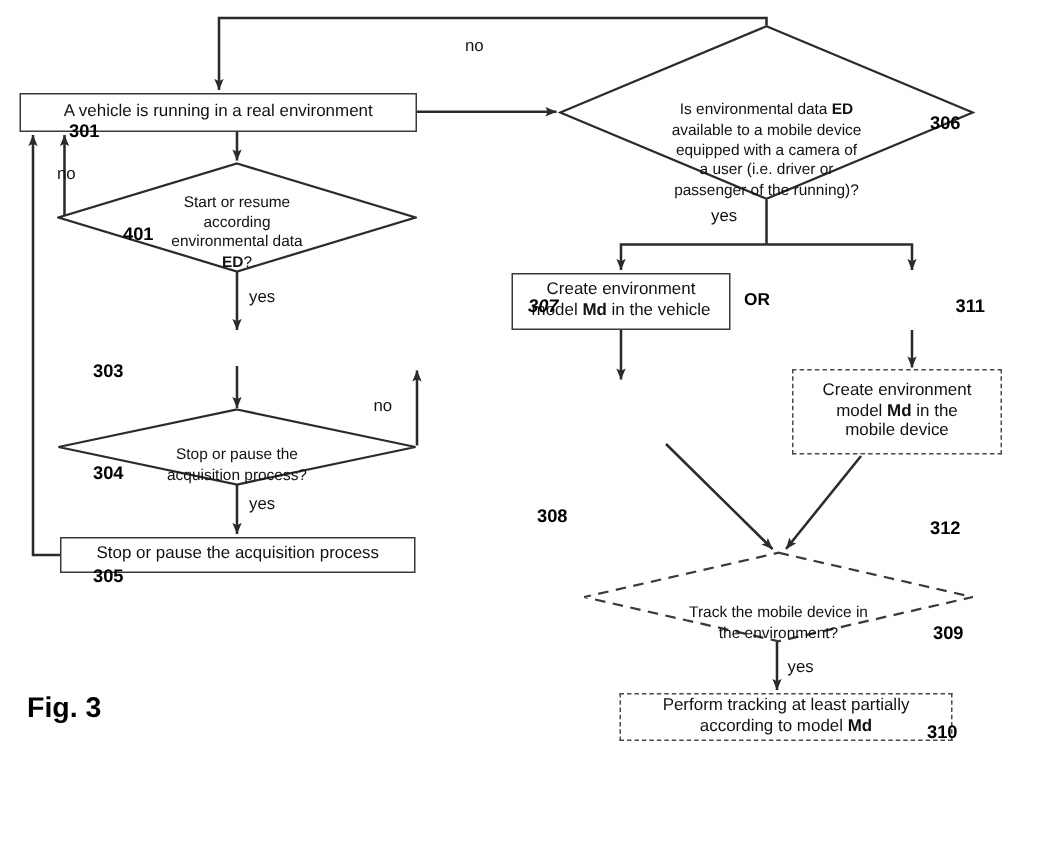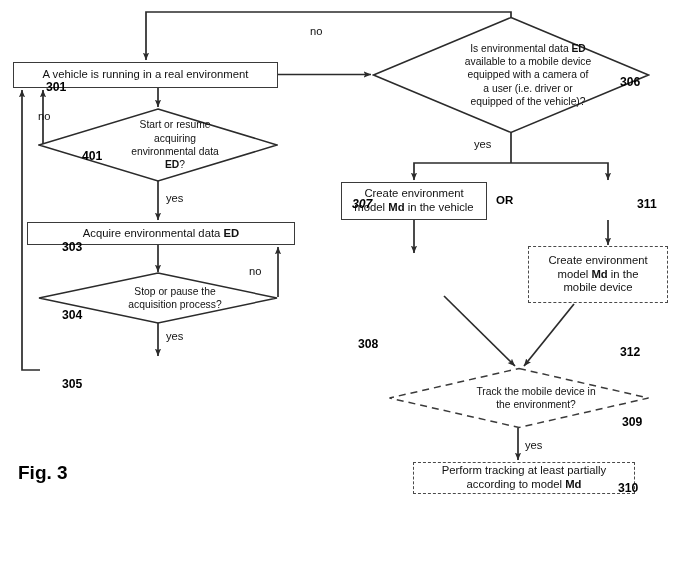--- a/index.html
+++ b/index.html
@@ -71,26 +71,26 @@
     position: absolute;
   }
   .diamond svg {
     position: absolute;
     left: 0;
     top: 0;
     display: block;
   }
   .diamond .dtext {
     position: absolute;
-    left: 17px;
+    left: 0;
     top: 0;
     width: 100%;
     height: 100%;
     display: flex;
-    align-items: center;
+    align-items: flex-end;
     justify-content: center;
     text-align: center;
     font-size: 10.3px;
     line-height: 1.3;
     color: #111111;
     pointer-events: none;
   }
   #wires {
     position: absolute;
     left: 0;
@@ -153,63 +153,63 @@
   </div>
   <div class="refnum" style="left:46px; top:44px;">301</div>
 
   <div class="diamond" style="left:38px; top:108px; width:240px; height:74px;">
     <svg width="240" height="74" viewBox="0 0 240 74" xmlns="http://www.w3.org/2000/svg">
       <polygon points="120,1 239,37 120,73 1,37" fill="#ffffff" stroke="#2b2b2b" stroke-width="1.5"></polygon>
     </svg>
     <div class="dtext">
       <div>
         <div>Start or resume</div>
-        <div>acquiring</div>
+        <div>according</div>
         <div>environmental data</div>
         <div><b>ED</b>?</div>
       </div>
     </div>
   </div>
   <div class="refnum" style="left:82px; top:113px;">401</div>
   <div class="edgelabel" style="left:38px; top:110px;">no</div>
   <div class="edgelabel" style="left:166px; top:192px;">yes</div>
 
-  <div class="node box thin" style="left:27px; top:222px; width:268px; height:23px;">
-    <span>Acquire environmental data <b>ED</b></span>
-  </div>
   <div class="refnum" style="left:62px; top:204px;">303</div>
 
   <div class="diamond" style="left:38px; top:272px; width:240px; height:52px;">
     <svg width="240" height="52" viewBox="0 0 240 52" xmlns="http://www.w3.org/2000/svg">
       <polygon points="120,1 239,26 120,51 1,26" fill="#ffffff" stroke="#2b2b2b" stroke-width="1.5"></polygon>
     </svg>
     <div class="dtext">
       <div>
         <div>Stop or pause  the</div>
         <div>acquisition process?</div>
       </div>
     </div>
   </div>
   <div class="refnum" style="left:62px; top:272px;text-align:center;">304</div>
   <div class="edgelabel" style="left:249px; top:265px;">no</div>
   <div class="edgelabel" style="left:166px; top:330px;">yes</div>
 
+  <div class="node box thin" style="left:40px; top:358px; width:237px; height:24px;">
+    <span>Stop or pause the acquisition process</span>
+  </div>
   <div class="refnum" style="left:62px; top:341px;">305</div>
 
   <div class="diamond" style="left:372px; top:16px; width:278px; height:118px;">
     <svg width="278" height="118" viewBox="0 0 278 118" xmlns="http://www.w3.org/2000/svg">
       <polygon points="139,1.5 276.5,59 139,116.5 1.5,59" fill="#ffffff" stroke="#2b2b2b" stroke-width="1.5"></polygon>
     </svg>
     <div class="dtext">
       <div>
         <div>Is environmental data <b>ED</b></div>
         <div>available to a mobile device</div>
         <div>equipped with a camera of</div>
         <div>a user (i.e. driver or</div>
-        <div>equipped of the vehicle)?</div>
+        <div>passenger of the running)?</div>
       </div>
     </div>
   </div>
   <div class="refnum" style="left:620px; top:39px;">306</div>
   <div class="edgelabel" style="left:310px; top:25px;">no</div>
   <div class="edgelabel" style="left:474px; top:138px;">yes</div>
 
   <div class="node box" style="left:341px; top:182px; width:146px; height:38px;">
     <span>
       Create environment<br>model <b>Md</b> in the vehicle

